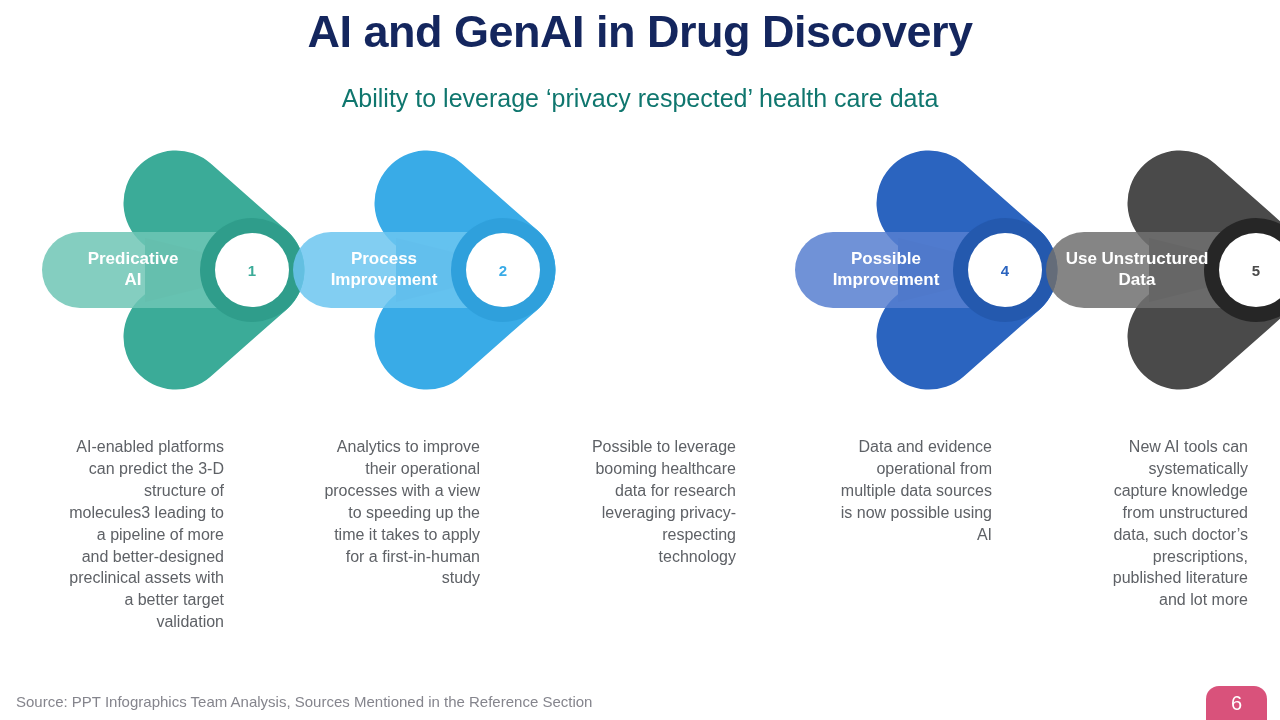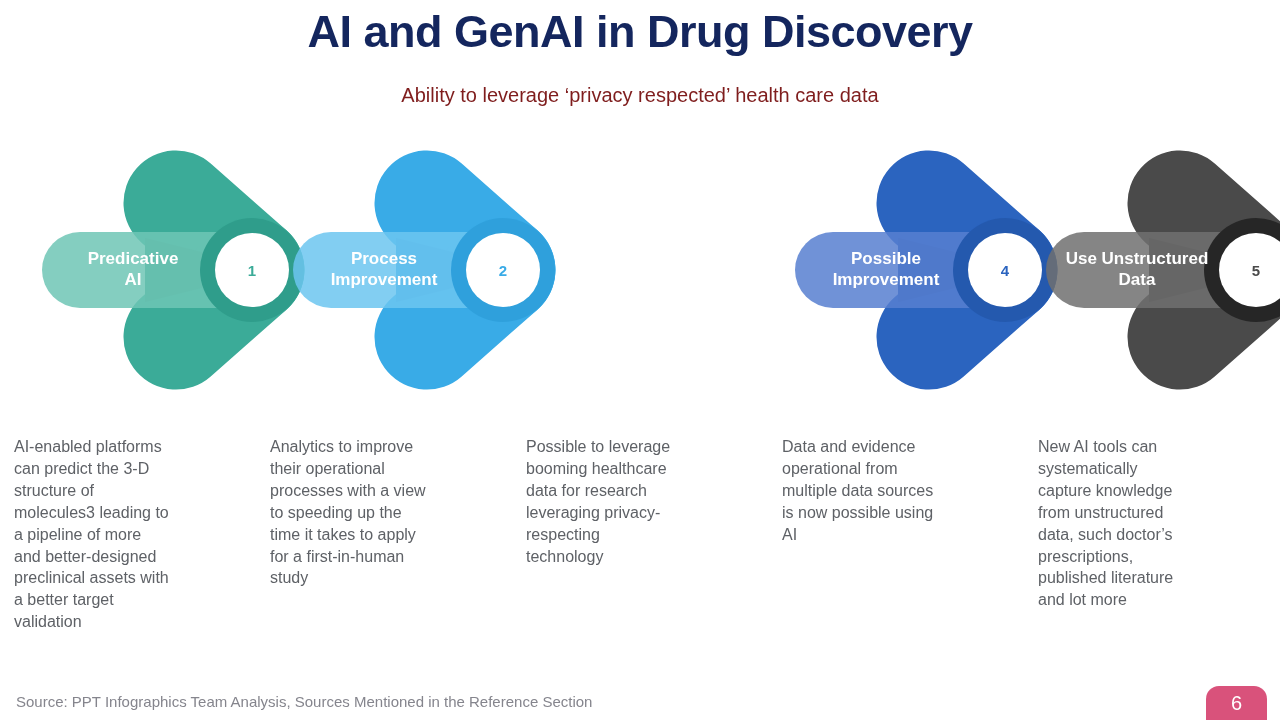--- a/index.html
+++ b/index.html
@@ -6,21 +6,21 @@
   .slide{
     position:relative;width:1280px;height:720px;background:#ffffff;
     overflow:hidden;font-family:"Liberation Sans",sans-serif;
   }
   .title{
     position:absolute;top:6px;left:0;width:1280px;text-align:center;
     font-size:45px;font-weight:800;letter-spacing:-0.5px;color:#14265E;
   }
   .subtitle{
     position:absolute;top:84px;left:0;width:1280px;text-align:center;
-    font-size:20px;font-weight:500;color:#7f1d1d;
+    font-size:25px;font-weight:500;color:#0f766e;
   }
   .steps-row{position:absolute;top:145px;left:0;width:1280px;height:260px;}
   .step{position:absolute;top:0;width:276px;height:260px;margin-left:40px;}
   .step svg{position:absolute;top:0;left:0;display:block;}
   .pill-label{
     position:absolute;left:4px;top:87px;width:172px;height:76px;
     display:flex;align-items:center;justify-content:center;text-align:center;
     color:#ffffff;font-size:17px;font-weight:700;line-height:1.22;
     white-space:pre-line;padding-left:6px;box-sizing:border-box;
   }
@@ -28,22 +28,22 @@
     position:absolute;left:175px;top:88px;width:74px;height:74px;
     border-radius:50%;background:#ffffff;
     display:flex;align-items:center;justify-content:center;
     font-size:15px;font-weight:700;color:var(--c);
   }
   .desc-row{
     position:absolute;top:436px;left:0;width:1280px;
     display:flex;
   }
   .desc{
-    width:256px;box-sizing:border-box;padding:0 14px;
-    text-align:left;font-size:16px;line-height:1.37;color:#5E6166;
+    width:256px;box-sizing:border-box;padding:0 32px;
+    text-align:right;font-size:16px;line-height:1.37;color:#5E6166;
     white-space:pre-line;
   }
   .source-note{
     position:absolute;left:16px;bottom:10px;
     font-size:15px;color:#85858D;margin-top:28px;
   }
   .page-badge{
     position:absolute;left:1206px;top:686px;width:61px;height:34px;
     border-radius:13px 13px 0 0;background:#D9527B;
     display:flex;align-items:center;justify-content:center;

